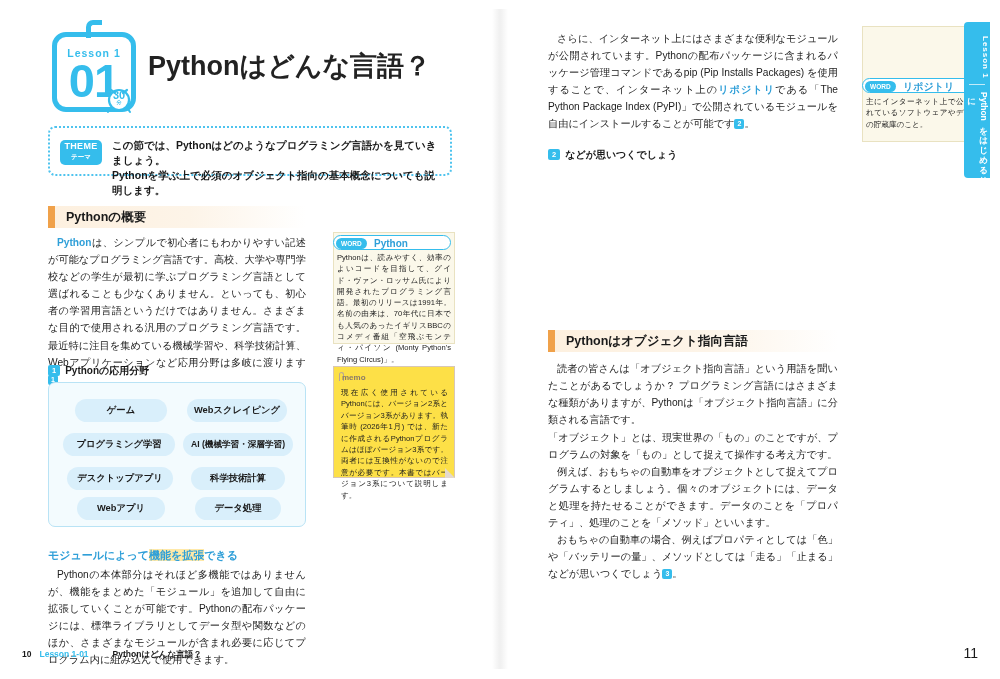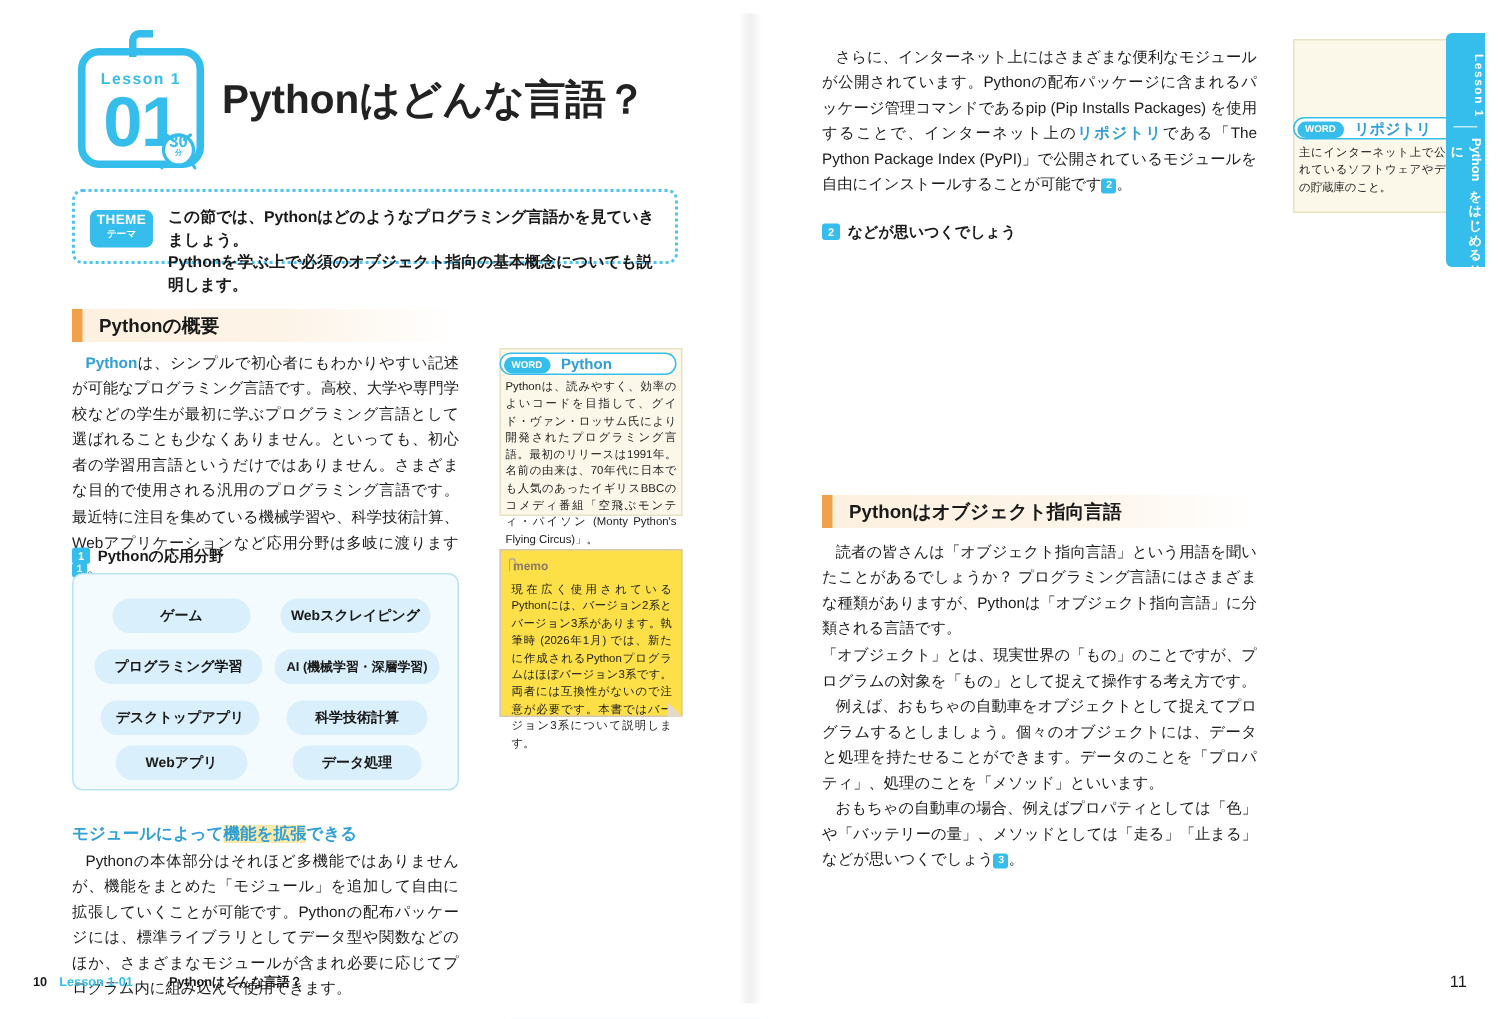--- a/index.html
+++ b/index.html
@@ -252,21 +252,21 @@
 
   
   .footer-left {
     position: absolute; left: 22px; bottom: 18px;
     font-size: 8.5px; color: #1a1a1a; font-weight: bold;
   }
   .footer-left .pg { color:#1a1a1a; margin-right: 8px; }
   .footer-left .ls { color:#35bdec; margin-right: 24px; }
   .footer-right {
     position: absolute; right: 22px; bottom: 18px;
-    font-size: 11px; color: #1a1a1a; font-weight: normal;
+    font-size: 14px; color: #1a1a1a; font-weight: normal;
   }
 </style>
 </head>
 <body>
 
 <div class="spread">
 
   <div class="surround-top"></div>
   <div class="surround-left"></div>
   <div class="surround-right"></div>

